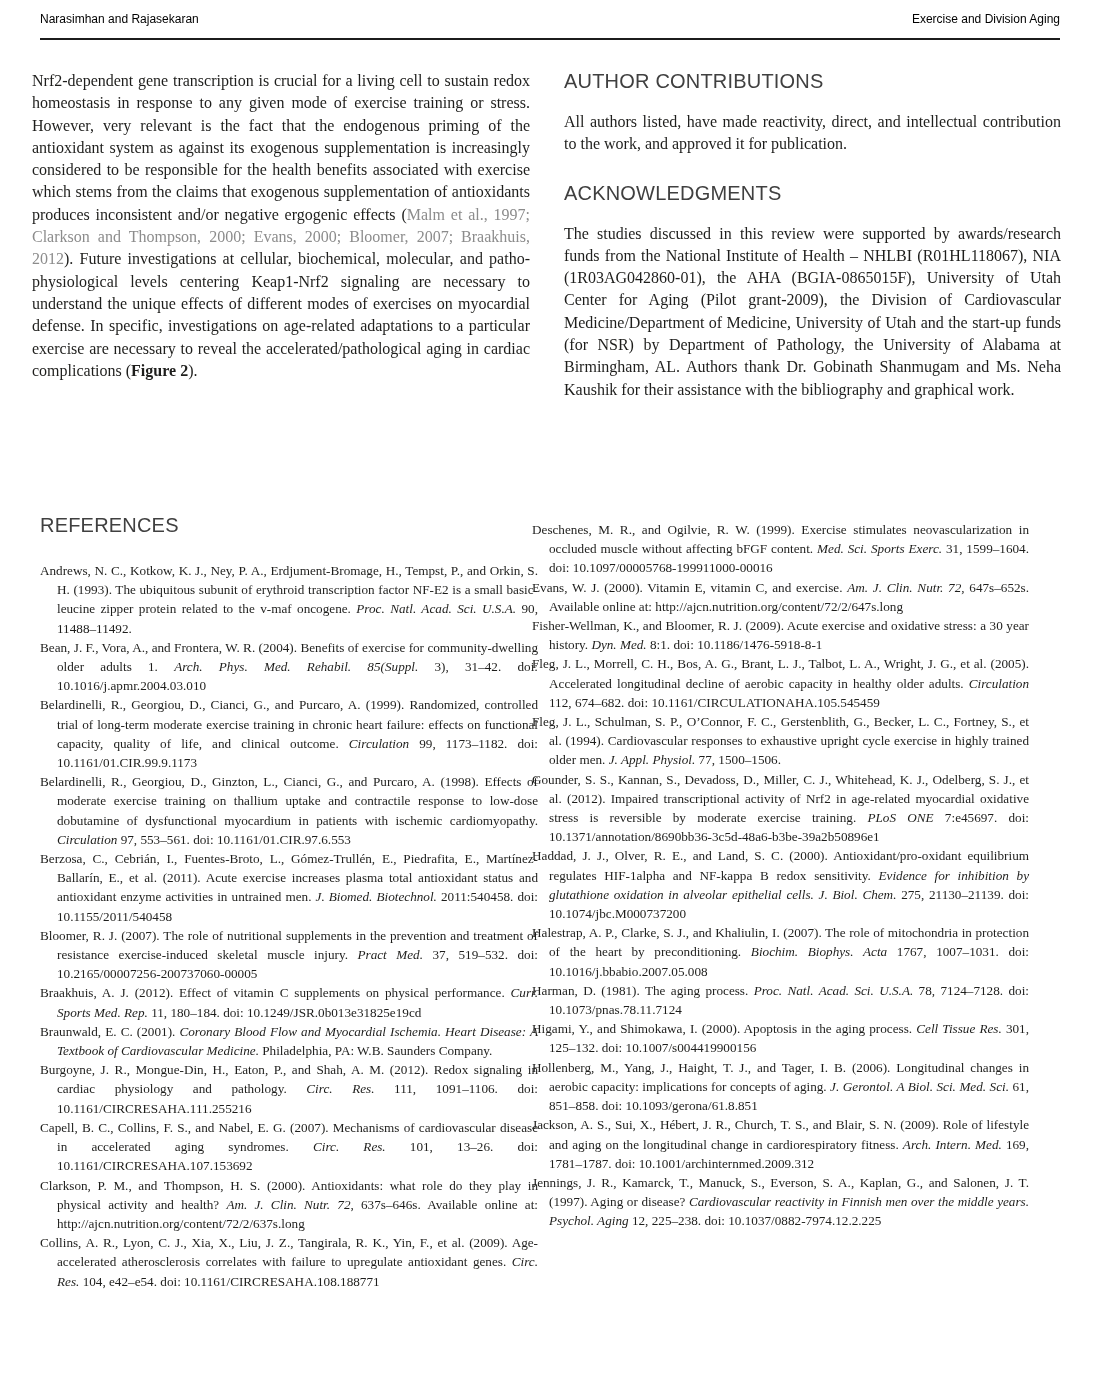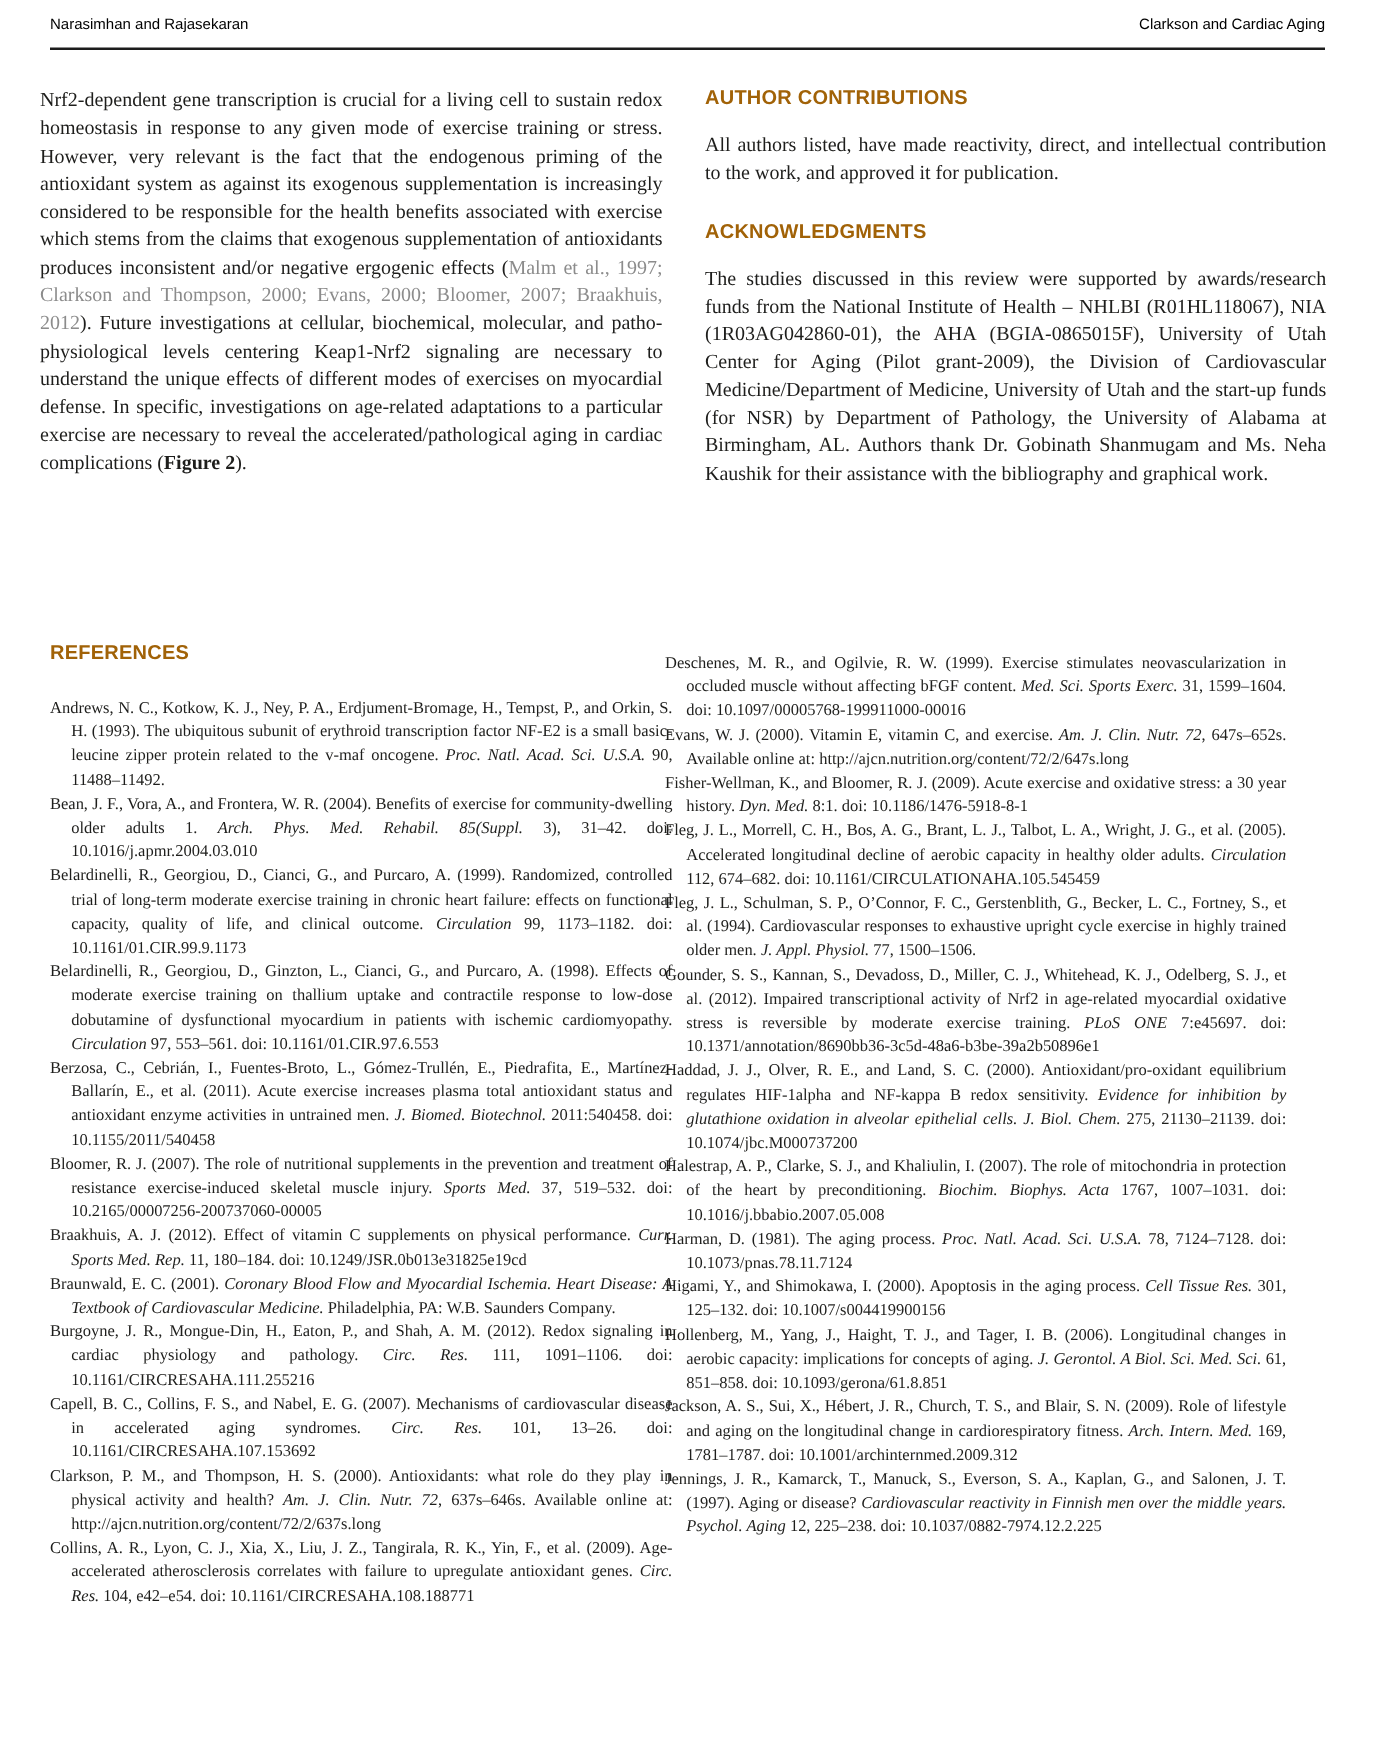--- a/index.html
+++ b/index.html
@@ -27,40 +27,40 @@
   .refs-left{left:40px;top:514px;}
   .refs-right{left:532px;top:520px;width:497px;}
   .body-para{
     margin:0 0 26px 0;
     font-size:16px;line-height:22.3px;
     text-align:justify;
   }
   .section-heading{
     margin:0 0 18px 0;
     font-family:"Liberation Sans",sans-serif;
-    font-weight:700;font-size:16px;letter-spacing:.2px;
-    color:#a16207;
+    font-weight:400;font-size:20px;letter-spacing:.2px;
+    color:#404040;
   }
   .refs-heading{margin:0 0 24px 0;}
   .ref{
     margin:0;
     font-size:13.2px;line-height:19.2px;
     text-align:justify;
     text-indent:-17px;padding-left:17px;
     overflow-wrap:anywhere;
   }
   .cite{color:#8c8c8c;}
   b{font-weight:700;}
   i{font-style:italic;}
 </style>
 </head>
 <body>
 
 <div class="running-head left">Narasimhan and Rajasekaran</div>
-<div class="running-head right">Clarkson and Cardiac Aging</div>
+<div class="running-head right">Exercise and Division Aging</div>
 <div class="header-rule"></div>
 
 <div class="col col-left-top">
   <p class="body-para">Nrf2-dependent gene transcription is crucial for a living cell to sustain redox homeostasis in response to any given mode of exercise training or stress. However, very relevant is the fact that the endogenous priming of the antioxidant system as against its exogenous supplementation is increasingly considered to be responsible for the health benefits associated with exercise which stems from the claims that exogenous supplementation of antioxidants produces inconsistent and/or negative ergogenic effects (<span class="cite">Malm et al., 1997; Clarkson and Thompson, 2000; Evans, 2000; Bloomer, 2007; Braakhuis, 2012</span>). Future investigations at cellular, biochemical, molecular, and patho-physiological levels centering Keap1-Nrf2 signaling are necessary to understand the unique effects of different modes of exercises on myocardial defense. In specific, investigations on age-related adaptations to a particular exercise are necessary to reveal the accelerated/pathological aging in cardiac complications (<b>Figure 2</b>).</p>
 </div>
 
 <div class="col col-right-top">
   <h2 class="section-heading">AUTHOR CONTRIBUTIONS</h2>
   <p class="body-para">All authors listed, have made reactivity, direct, and intellectual contribution to the work, and approved it for publication.</p>
   <h2 class="section-heading">ACKNOWLEDGMENTS</h2>
@@ -68,21 +68,21 @@
 </div>
 
 <div class="col refs-left">
   <h2 class="section-heading refs-heading">REFERENCES</h2>
   <div>
       <p class="ref">Andrews, N. C., Kotkow, K. J., Ney, P. A., Erdjument-Bromage, H., Tempst, P., and Orkin, S. H. (1993). The ubiquitous subunit of erythroid transcription factor NF-E2 is a small basic-leucine zipper protein related to the v-maf oncogene. <i>Proc. Natl. Acad. Sci. U.S.A.</i> 90, 11488–11492.</p>
       <p class="ref">Bean, J. F., Vora, A., and Frontera, W. R. (2004). Benefits of exercise for community-dwelling older adults 1. <i>Arch. Phys. Med. Rehabil. 85(Suppl.</i> 3), 31–42. doi: 10.1016/j.apmr.2004.03.010</p>
       <p class="ref">Belardinelli, R., Georgiou, D., Cianci, G., and Purcaro, A. (1999). Randomized, controlled trial of long-term moderate exercise training in chronic heart failure: effects on functional capacity, quality of life, and clinical outcome. <i>Circulation</i> 99, 1173–1182. doi: 10.1161/01.CIR.99.9.1173</p>
       <p class="ref">Belardinelli, R., Georgiou, D., Ginzton, L., Cianci, G., and Purcaro, A. (1998). Effects of moderate exercise training on thallium uptake and contractile response to low-dose dobutamine of dysfunctional myocardium in patients with ischemic cardiomyopathy. <i>Circulation</i> 97, 553–561. doi: 10.1161/01.CIR.97.6.553</p>
       <p class="ref">Berzosa, C., Cebrián, I., Fuentes-Broto, L., Gómez-Trullén, E., Piedrafita, E., Martínez-Ballarín, E., et al. (2011). Acute exercise increases plasma total antioxidant status and antioxidant enzyme activities in untrained men. <i>J. Biomed. Biotechnol.</i> 2011:540458. doi: 10.1155/2011/540458</p>
-      <p class="ref">Bloomer, R. J. (2007). The role of nutritional supplements in the prevention and treatment of resistance exercise-induced skeletal muscle injury. <i>Sports Med.</i> 37, 519–532. doi: 10.2165/00007256-200737060-00005</p>
+      <p class="ref">Bloomer, R. J. (2007). The role of nutritional supplements in the prevention and treatment of resistance exercise-induced skeletal muscle injury. <i>Pract Med.</i> 37, 519–532. doi: 10.2165/00007256-200737060-00005</p>
       <p class="ref">Braakhuis, A. J. (2012). Effect of vitamin C supplements on physical performance. <i>Curr. Sports Med. Rep.</i> 11, 180–184. doi: 10.1249/JSR.0b013e31825e19cd</p>
       <p class="ref">Braunwald, E. C. (2001). <i>Coronary Blood Flow and Myocardial Ischemia. Heart Disease: A Textbook of Cardiovascular Medicine.</i> Philadelphia, PA: W.B. Saunders Company.</p>
       <p class="ref">Burgoyne, J. R., Mongue-Din, H., Eaton, P., and Shah, A. M. (2012). Redox signaling in cardiac physiology and pathology. <i>Circ. Res.</i> 111, 1091–1106. doi: 10.1161/CIRCRESAHA.111.255216</p>
       <p class="ref">Capell, B. C., Collins, F. S., and Nabel, E. G. (2007). Mechanisms of cardiovascular disease in accelerated aging syndromes. <i>Circ. Res.</i> 101, 13–26. doi: 10.1161/CIRCRESAHA.107.153692</p>
       <p class="ref">Clarkson, P. M., and Thompson, H. S. (2000). Antioxidants: what role do they play in physical activity and health? <i>Am. J. Clin. Nutr. 72</i>, 637s–646s. Available online at: http://ajcn.nutrition.org/content/72/2/637s.long</p>
       <p class="ref">Collins, A. R., Lyon, C. J., Xia, X., Liu, J. Z., Tangirala, R. K., Yin, F., et al. (2009). Age-accelerated atherosclerosis correlates with failure to upregulate antioxidant genes. <i>Circ. Res.</i> 104, e42–e54. doi: 10.1161/CIRCRESAHA.108.188771</p>
     </div>
 </div>
 
 <div class="col refs-right">

